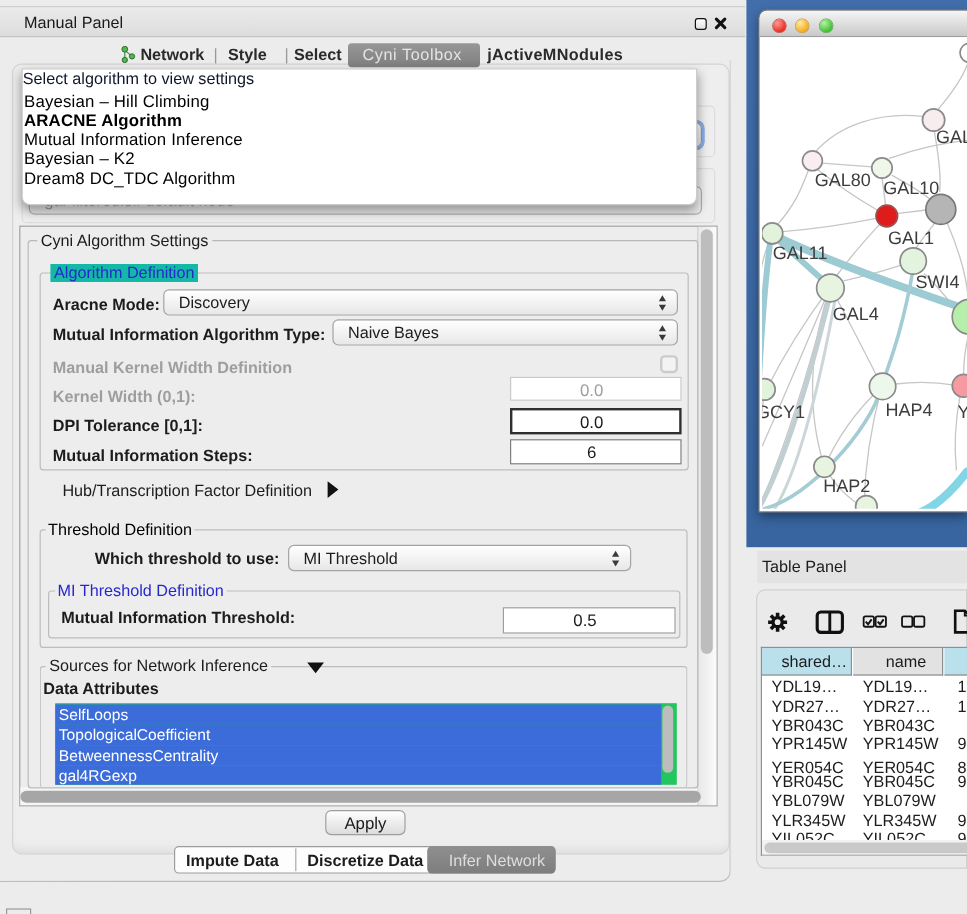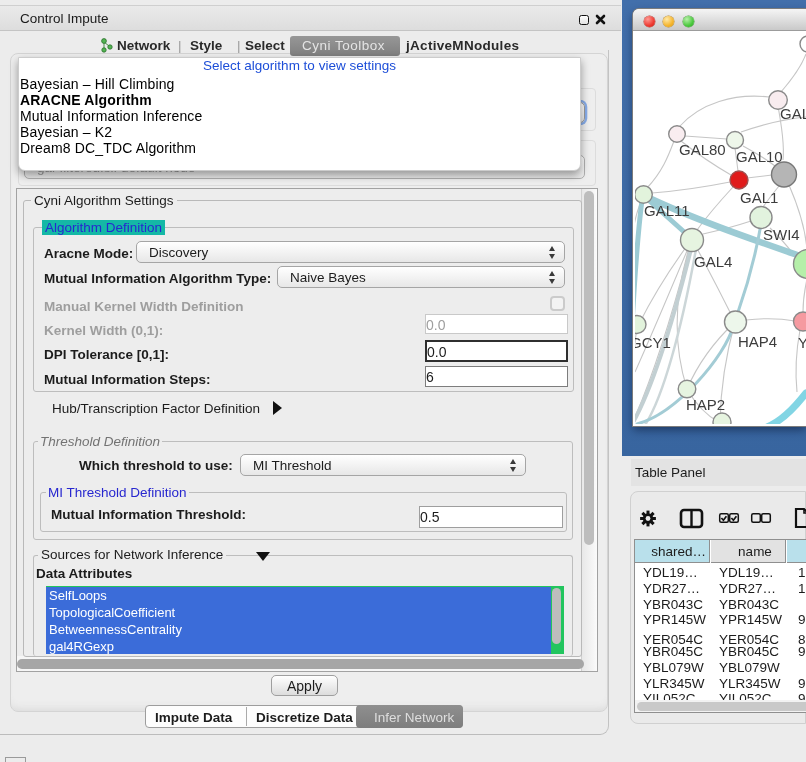--- a/index.html
+++ b/index.html
@@ -4,34 +4,34 @@
 <style>
   * { margin:0; padding:0; box-sizing:border-box; }
   html,body { width:806px; height:762px; overflow:hidden; }
   body { position:relative; background:#ececec; font-family:"Liberation Sans", sans-serif; color:#1c1c1c; }
   .abs { position:absolute; }
   .bold { font-weight:bold; }
   .combo { border:1px solid #a5a5a5; border-radius:5px; background:linear-gradient(#ffffff,#e7e7e7); }
   .combo span { position:absolute; left:12px; top:3px; font-size:13.5px; }
   .combo i { position:absolute; right:9px; top:4px; width:0; height:0; border-left:3.5px solid transparent; border-right:3.5px solid transparent; border-bottom:5px solid #3a3a3a; }
   .combo b { position:absolute; right:9px; top:12px; width:0; height:0; border-left:3.5px solid transparent; border-right:3.5px solid transparent; border-top:5px solid #3a3a3a; }
-  .field { background:#ffffff; font-size:14px; text-align:left; padding:2px 7px 12px 0; }
+  .field { background:#ffffff; font-size:14px; text-align:center; padding:2px 7px 12px 0; }
   .lrow { height:17px; width:505px; background:#3b6cd9; color:#ffffff; font-size:13px; padding:1px 0 0 3px; }
   .prow { height:16px; padding-left:1px; color:#000; font-size:14px; letter-spacing:0.15px; }
   .tl { position:absolute; top:7px; width:11px; height:11px; border-radius:50%; }
   .trow { position:absolute; width:172px; height:16px; }
   .tc1 { position:absolute; left:8px; top:1px; }
   .tc2 { position:absolute; left:84px; top:1px; }
   .tc3 { position:absolute; left:163px; top:1px; }
 </style>
 </head>
 <body>
 
 <div class="abs" style="left:0px; top:5px; width:621px; height:26px; background:linear-gradient(#eaeaea,#dddddd); border-top:1px solid #cfcfcf; border-bottom:1px solid #c4c4c4;">
-  <div class="abs" style="left:20px; top:5px; font-size:13.5px; color:#1a1a1a;">Control Impute</div>
+  <div class="abs" style="left:20px; top:5px; font-size:13.5px; color:#1a1a1a;">Manual Panel</div>
   <div class="abs" style="left:579px; top:9px; width:10px; height:10px; border:1.6px solid #111; border-radius:2.5px; background:linear-gradient(#fdfdfd,#e2e2e2);"></div>
   <svg class="abs" style="left:595px; top:8px;" width="11" height="11" viewBox="0 0 11 11">
       <path d="M2,2 L9,9 M9,2 L2,9" stroke="#111" stroke-width="2.6" stroke-linecap="round"></path>
     </svg>
 </div>
 
 <div class="abs" style="left:10px; top:53px; width:598px; height:659px; background:#eeeeee; border:1px solid #d4d4d4; border-radius:8px; box-shadow:inset 0 -8px 10px -7px #d6d6d6;"></div>
 
 <div class="abs" style="left:290px; top:36px; width:110px; height:20px; background:linear-gradient(#979797,#7f7f7f); border-radius:3px;"></div>
 <div class="abs" style="left:0px; top:38px; width:620px; height:18px; font-size:13.5px; font-weight:bold; color:#2a2a2a;">
@@ -94,21 +94,21 @@
 <div class="abs bold" style="left:44px; top:347px; font-size:13.5px;">DPI Tolerance [0,1]:</div>
 <div class="abs field" style="left:425px; top:340px; width:143px; height:22px; border:2px solid #2f2f2f;">0.0</div>
 
 <div class="abs bold" style="left:44px; top:372px; font-size:13.5px;">Mutual Information Steps:</div>
 <div class="abs field" style="left:425px; top:366px; width:143px; height:21px; border:1px solid #7d7d7d;">6</div>
 
 <div class="abs" style="left:41px; top:401px; font-size:13.5px;margin-left:11px;">Hub/Transcription Factor Definition</div>
 <div class="abs" style="left:273px; top:401px; width:0; height:0; border-left:9px solid #111; border-top:7px solid transparent; border-bottom:7px solid transparent;"></div>
 
 <div class="abs" style="left:33px; top:441px; width:540px; height:99px; border:1px solid #bdbdbd; border-radius:3px;"></div>
-<div class="abs" style="left:38px; top:434px; background:#ededed; padding:0 2px; font-size:13.5px; color:#737373;font-style:italic;">Threshold Definition</div>
+<div class="abs" style="left:38px; top:434px; background:#ededed; padding:0 2px; font-size:13.5px; color:#000000;">Threshold Definition</div>
 
 <div class="abs bold" style="left:79px; top:458px; font-size:13.5px;">Which threshold to use:</div>
 <div class="abs combo" style="left:240px; top:454px; width:286px; height:22px;">
     <span>MI Threshold</span>
     <i></i>
     <b></b>
   </div>
 
 <div class="abs" style="left:40px; top:492px; width:527px; height:40px; border:1px solid #bdbdbd; border-radius:3px;"></div>
 <div class="abs" style="left:46px; top:485px; background:#ededed; padding:0 2px; font-size:13.5px; color:#2727cf;">MI Threshold Definition</div>
@@ -133,21 +133,21 @@
 <div class="abs" style="left:145px; top:705px; width:318px; height:23px; background:#fdfdfd; border:1px solid #9d9d9d; border-radius:4px;"></div>
 <div class="abs" style="left:356px; top:705px; width:107px; height:23px; background:linear-gradient(#8f8f8f,#7d7d7d); border-radius:4px;"></div>
 <div class="abs bold" style="left:155px; top:710px; font-size:13.5px;">Impute Data</div>
 <div class="abs" style="left:246px; top:707px; width:1px; height:19px; background:#aaaaaa;"></div>
 <div class="abs bold" style="left:256px; top:710px; font-size:13.5px;">Discretize Data</div>
 <div class="abs" style="left:374px; top:710px; font-size:13.5px; color:#dedede;">Infer Network</div>
 
 <div class="abs" style="left:0px; top:50px; width:609px; height:685px; border-right:1px solid #c3c3c3; border-bottom:1px solid #bcbcbc; border-radius:0 0 9px 0; pointer-events:none;"></div>
 
 <div class="abs" style="left:18px; top:57px; width:563px; height:114px; background:#ffffff; border:1px solid #cccccc; border-radius:0 0 7px 7px; box-shadow:0 4px 9px rgba(0,0,0,0.38); font-size:13.5px;">
-  <div style="text-align:center; color:#1d4ed8; padding-top:0px; height:18px; line-height:15px;">Select algorithm to view settings</div>
+  <div style="text-align:left; color:#0f172a; padding-top:0px; height:18px; line-height:15px;">Select algorithm to view settings</div>
   <div class="prow">Bayesian – Hill Climbing</div>
   <div class="prow bold">ARACNE Algorithm</div>
   <div class="prow">Mutual Information Inference</div>
   <div class="prow">Bayesian – K2</div>
   <div class="prow">Dream8 DC_TDC Algorithm</div>
 </div>
 
 <div class="abs" style="left:5px; top:757px; width:21px; height:16px; border:1.5px solid #9a9a9a; background:#ececec;"></div>
 
 <div class="abs" style="left:622px; top:0px; width:184px; height:456px; background:linear-gradient(#426fab,#38659f);"></div>

